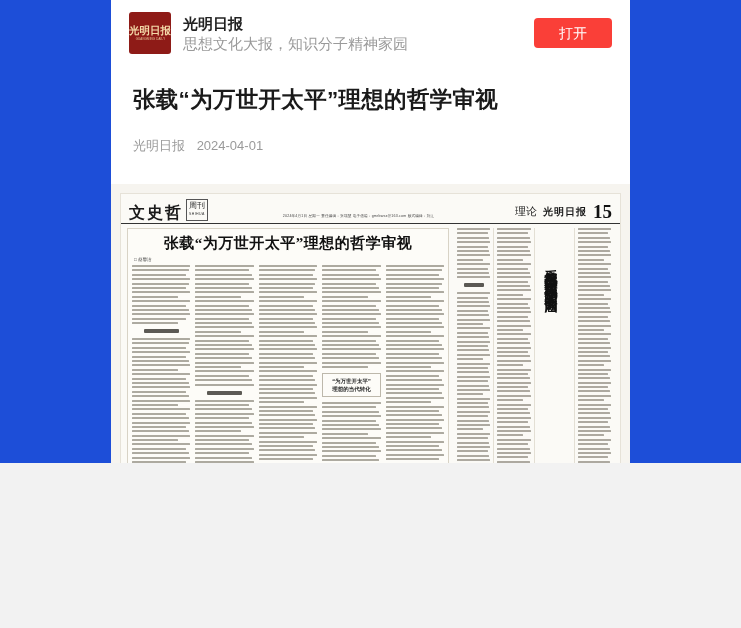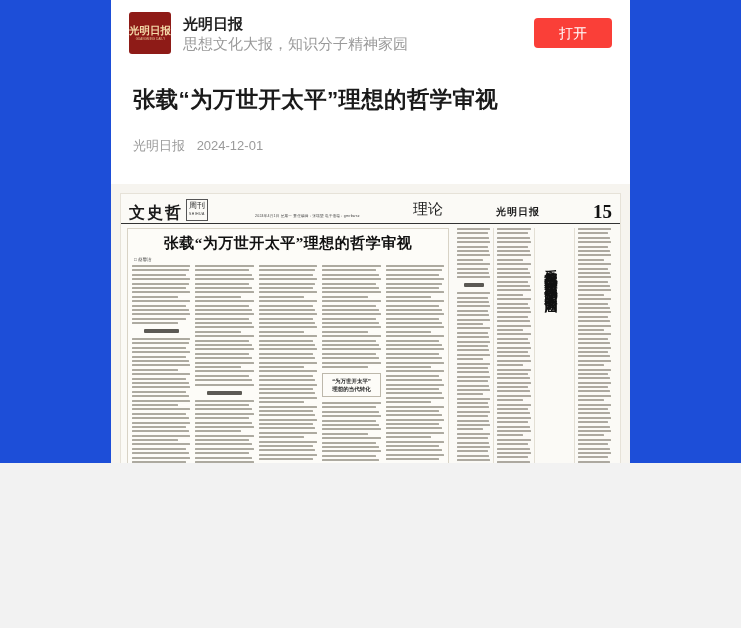--- a/index.html
+++ b/index.html
@@ -139,21 +139,20 @@
     overflow: hidden;
   }
   
   .paper-masthead {
     display: flex;
     align-items: flex-end;
     height: 30px;
     padding: 6px 8px 2px 8px;
     border-bottom: 1.6px solid #333333;
     box-sizing: border-box;
-    gap: 47px;
   }
   .mast-left {
     display: flex;
     align-items: flex-end;
     flex: 0 0 auto;
   }
   .mast-title {
     font-family: "Liberation Serif", serif;
     font-size: 16px;
     font-weight: bold;
@@ -175,21 +174,21 @@
     text-align: center;
     font-size: 3.6px;
     color: #444;
     letter-spacing: 0.2px;
     padding-bottom: 3px;
     white-space: nowrap;
     overflow: hidden;
   }
   .mast-section {
     flex: 0 0 auto;
-    font-size: 15px;
+    font-size: 11px;
     color: #222;
     font-family: Liberation Sans, sans-serif;
     padding: 0 6px 2px 6px;
   }
   .mast-brand {
     flex: 0 0 auto;
     font-family: "Liberation Serif", serif;
     font-size: 10px;
     font-weight: bold;
     color: #1a1a1a;
@@ -317,21 +316,21 @@
         <div class="account-name">光明日报</div>
         <div class="account-desc">思想文化大报，知识分子精神家园</div>
       </div>
       <button class="open-button">打开</button>
     </div>
 
     <div class="article-head">
       <h1 class="article-title">张载“为万世开太平”理想的哲学审视</h1>
       <div class="article-source">
         <span class="src-name">光明日报</span>
-        <span>2024-12-01</span>
+        <span>2024-04-01</span>
       </div>
     </div>
 
     <div class="paper-wrap">
       <div class="paper">
 
         <div class="paper-masthead">
           <div class="mast-left">
             <span class="mast-title">文史哲</span>
             <span class="mast-sub">

